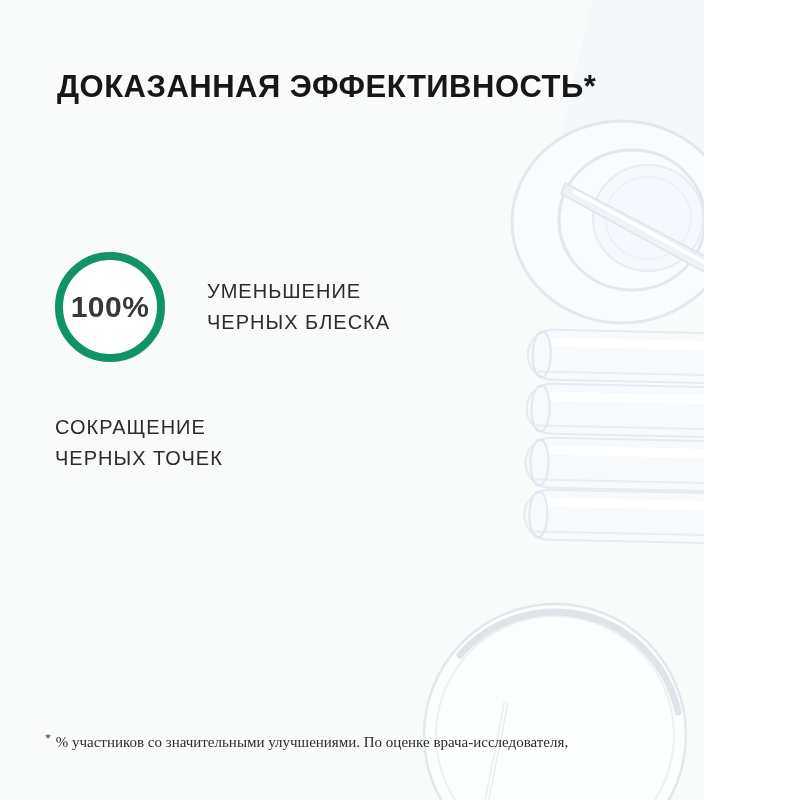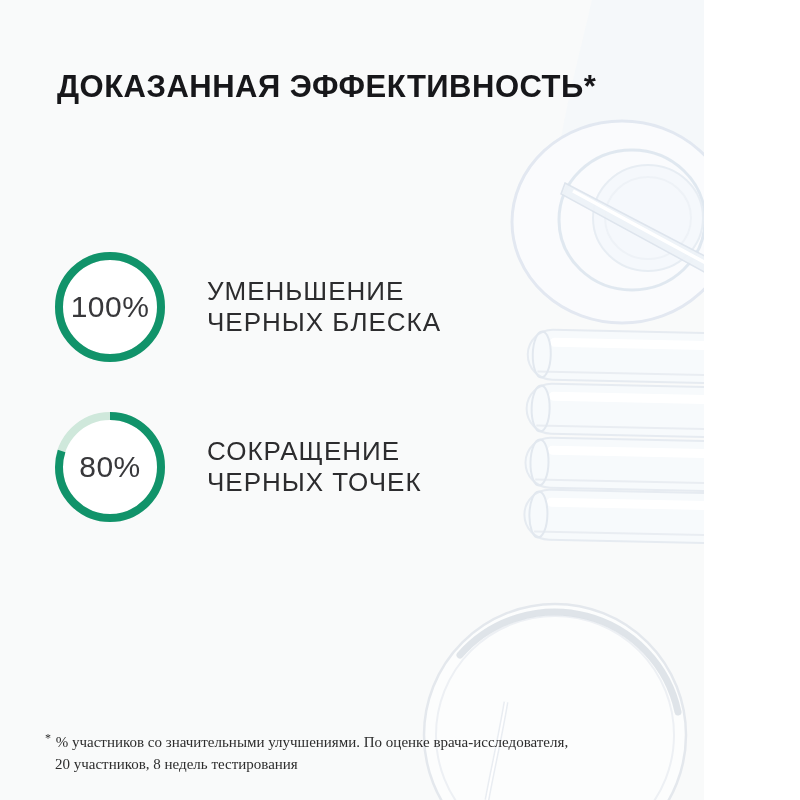--- a/index.html
+++ b/index.html
@@ -18,25 +18,25 @@
   .stat{position:absolute;left:55px;display:flex;align-items:center;gap:42px;}
   .stat-1{top:252px;}
   .stat-2{top:412px;}
   .ring-wrap{position:relative;width:110px;height:110px;flex:0 0 auto;}
   .ring-wrap svg{display:block;}
   .ring-inner{fill:#ffffff;}
   .ring-track{fill:none;stroke:var(--track-mint,#cfe8db);stroke-width:8;}
   .ring-progress{fill:none;stroke:var(--accent-green,#11936a);stroke-width:8;}
   .ring-percent{
     position:absolute;inset:0;display:flex;align-items:center;justify-content:center;
-    font-size:30px;font-weight:400;letter-spacing:.5px;
+    font-size:30px;font-weight:700;letter-spacing:.5px;
     color:var(--percent-text,#38383b);
   }
   .stat-label{
-    font-size:26px;line-height:31px;letter-spacing:1px;
+    font-size:20px;line-height:31px;letter-spacing:1px;
     color:var(--label-text,#2c2c2e);white-space:nowrap;
   }
   .footnote{
     position:absolute;left:45px;top:727px;
     font-size:15px;line-height:22px;
     color:var(--footnote-text,#2d2d2d);
   }
   .footnote .line{white-space:nowrap;font-family:Liberation Serif, serif;}
   .footnote .line-2{padding-left:10px;}
   .fn-marker{font-size:12px;vertical-align:5px;margin-right:1px;}
@@ -109,35 +109,26 @@
       </svg>
       <div class="ring-percent">100%</div>
     </div>
     <div class="stat-label">
       <div>УМЕНЬШЕНИЕ</div>
       <div>ЧЕРНЫХ БЛЕСКА</div>
     </div>
   </div>
 
   <div class="stat stat-2">
-    <div class="ring-wrap">
-      <svg width="110" height="110" viewBox="0 0 110 110">
-        <circle class="ring-inner" cx="55" cy="55" r="51"></circle>
-        <circle class="ring-track" cx="55" cy="55" r="51"></circle>
-        <circle class="ring-progress" cx="55" cy="55" r="51" transform="rotate(-90 55 55)" stroke-dasharray="256.35 64.09"></circle>
-      </svg>
-      <div class="ring-percent">80%</div>
-    </div>
     <div class="stat-label">
       <div>СОКРАЩЕНИЕ</div>
       <div>ЧЕРНЫХ ТОЧЕК</div>
     </div>
   </div>
 
   <div class="footnote">
     <div class="line line-1">
       <span class="fn-marker">*</span>
       <span>% участников со значительными улучшениями. По оценке врача-исследователя,</span>
     </div>
-    <div class="line line-2">20 участников, 8 недель тестирования</div>
   </div>
 
 </div>
 
 </body></html>

